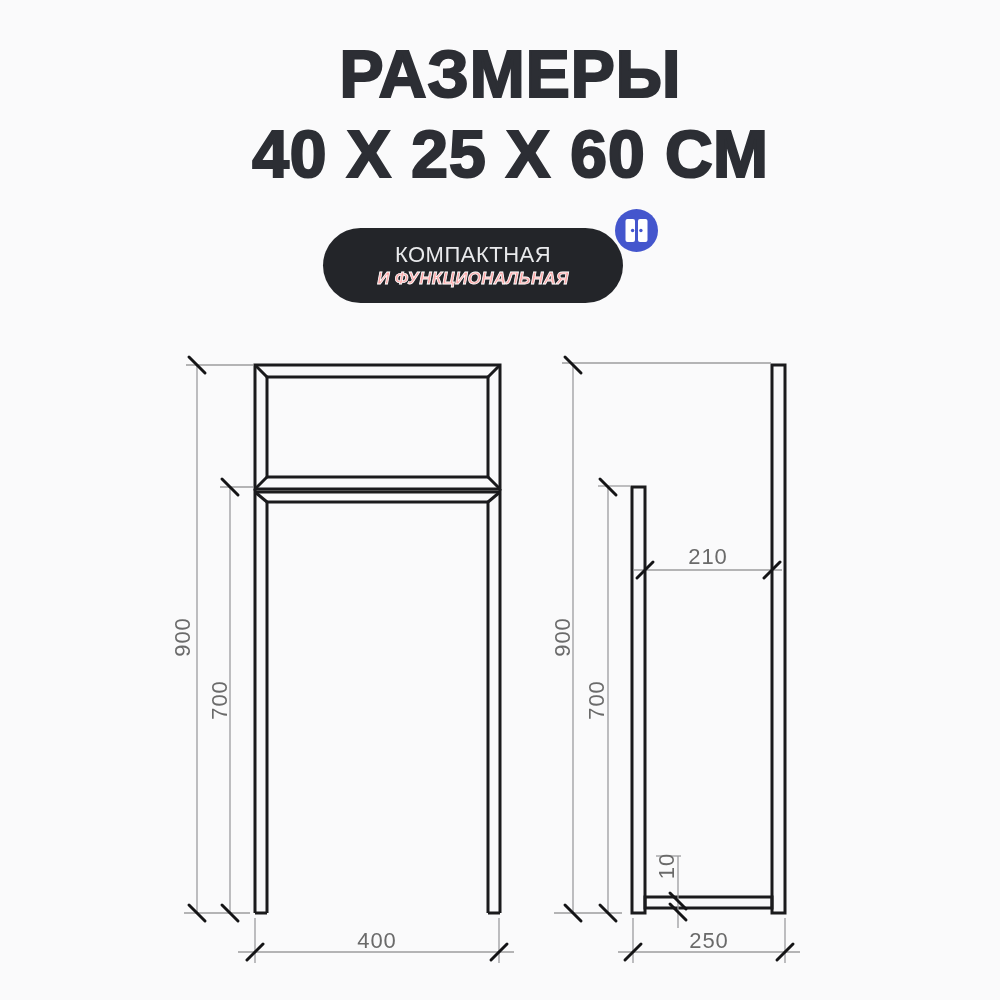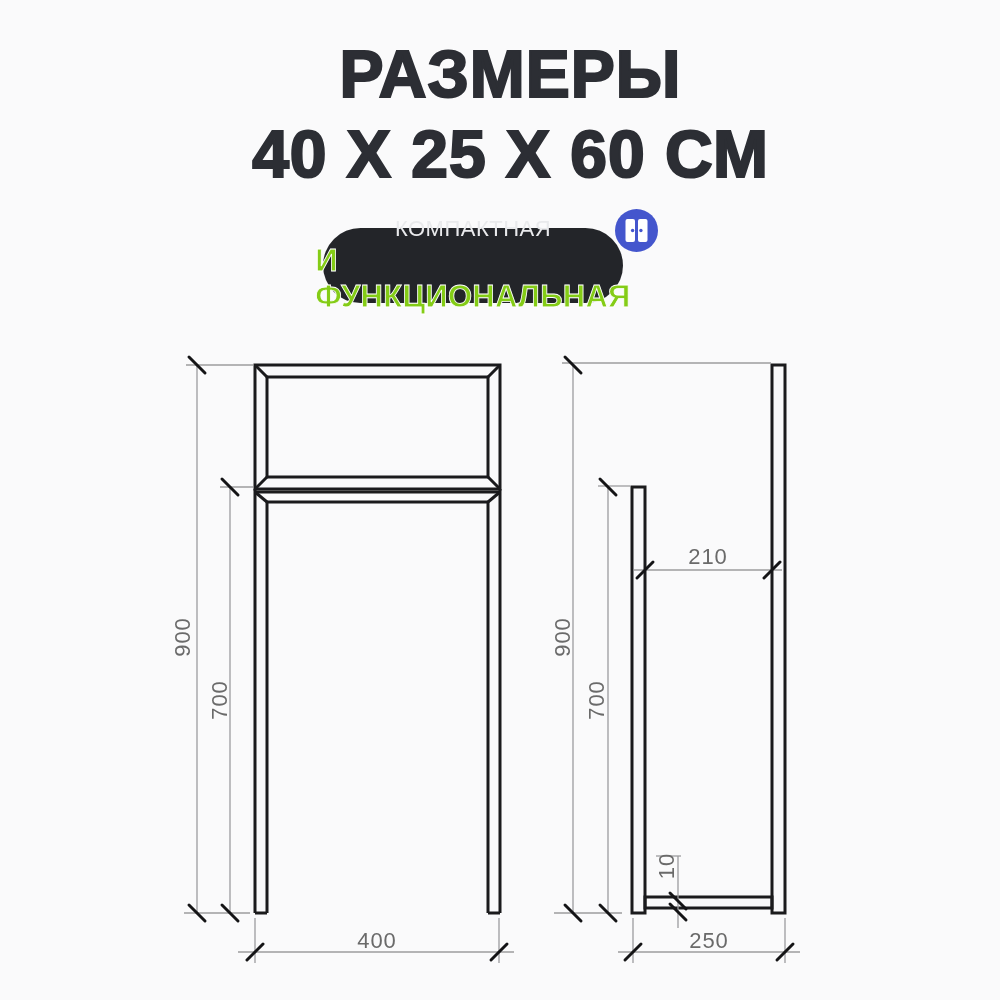--- a/index.html
+++ b/index.html
@@ -16,21 +16,21 @@
   }
   .title .line{white-space:nowrap;padding-left:21px;}
   
   .badge{
     position:absolute;left:323px;top:228px;width:300px;height:75px;
     background:#232529;border-radius:38px;
     display:flex;flex-direction:column;align-items:center;justify-content:center;
     row-gap:1px;z-index:1;
   }
   .badge .b1{color:#e9eaec;font-size:22px;font-weight:400;letter-spacing:.5px;}
-  .badge .b2{color:#84cc16;font-size:31px;font-weight:700;letter-spacing:.3px;-webkit-text-stroke:.8px #fff;}
+  .badge .b2{color:#fca5a5;font-size:17px;font-weight:700;letter-spacing:.3px;font-style:italic;-webkit-text-stroke:.8px #fff;}
   .badge-icon{position:absolute;left:615px;top:209px;width:43px;height:43px;z-index:2;}
   
   svg.drawing{position:absolute;left:0;top:0;}
   .obj{stroke:#1b1b1d;stroke-width:3;fill:none;}
   .dim{stroke:#9c9c9e;stroke-width:1.3;fill:none;}
   .tick{stroke:#141416;stroke-width:3;stroke-linecap:round;}
   .dimtext{fill:#6a6a6a;font-family:"Liberation Sans",sans-serif;font-size:22px;letter-spacing:1px;}
 </style>
 </head>
 <body>

